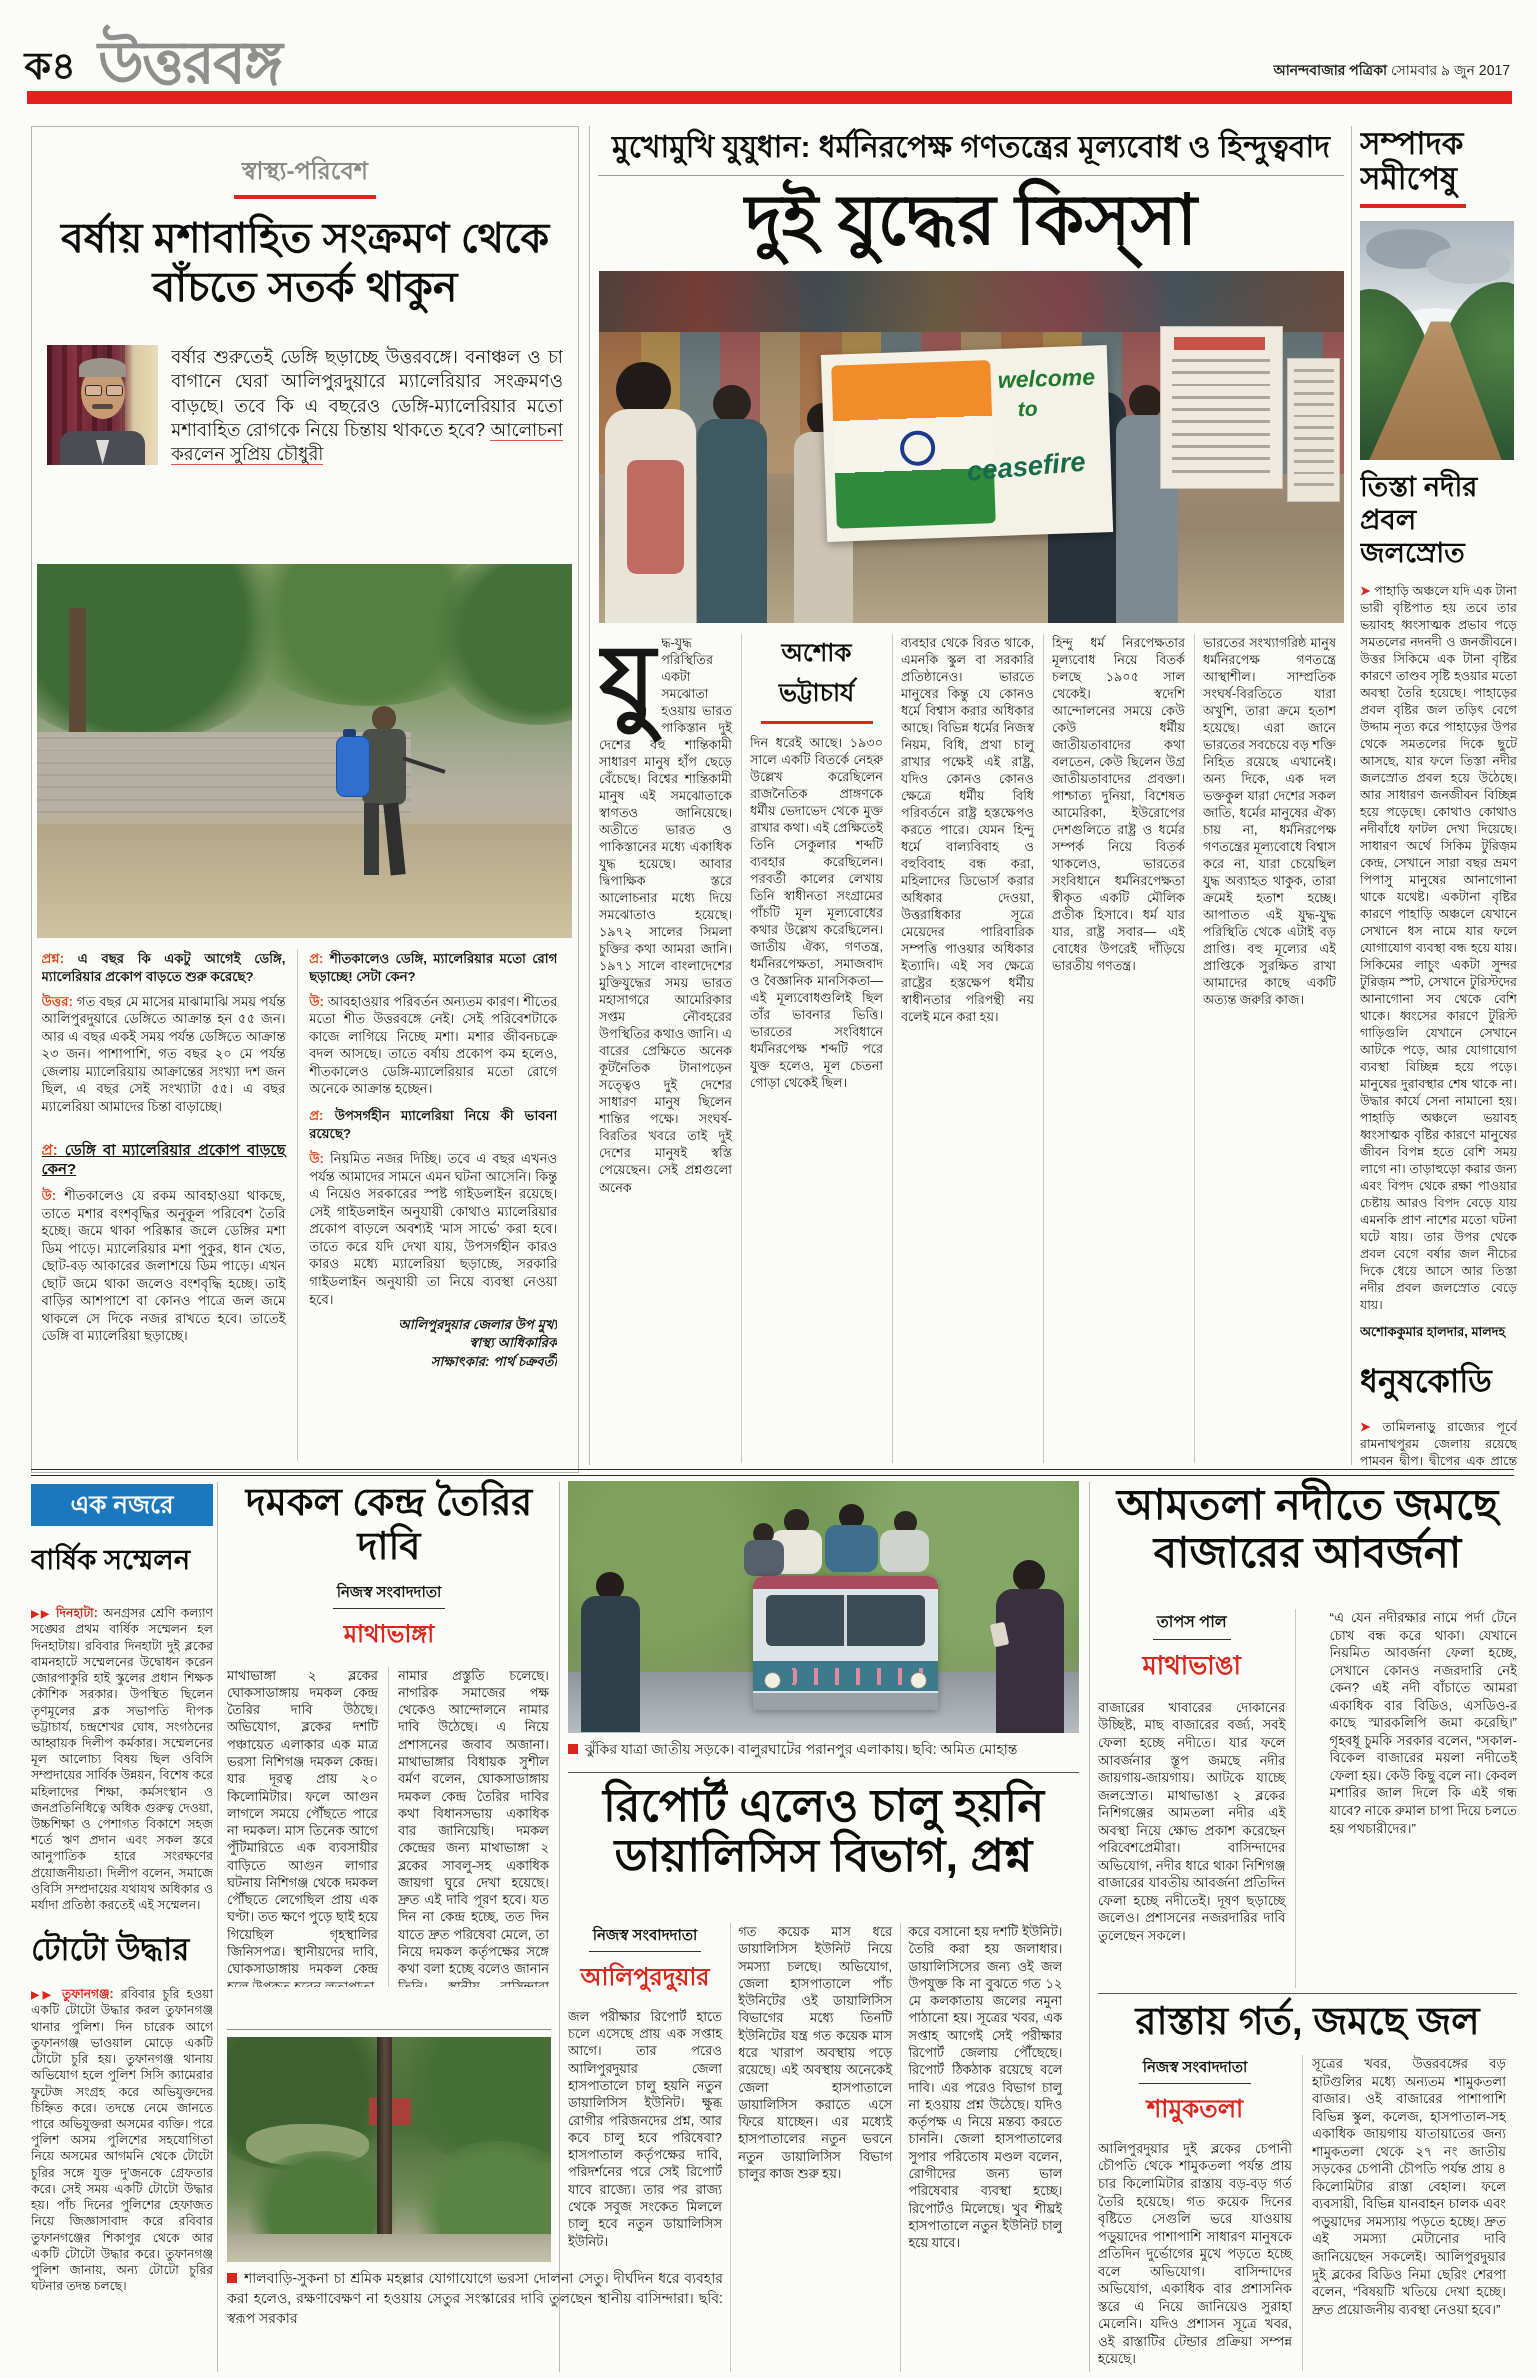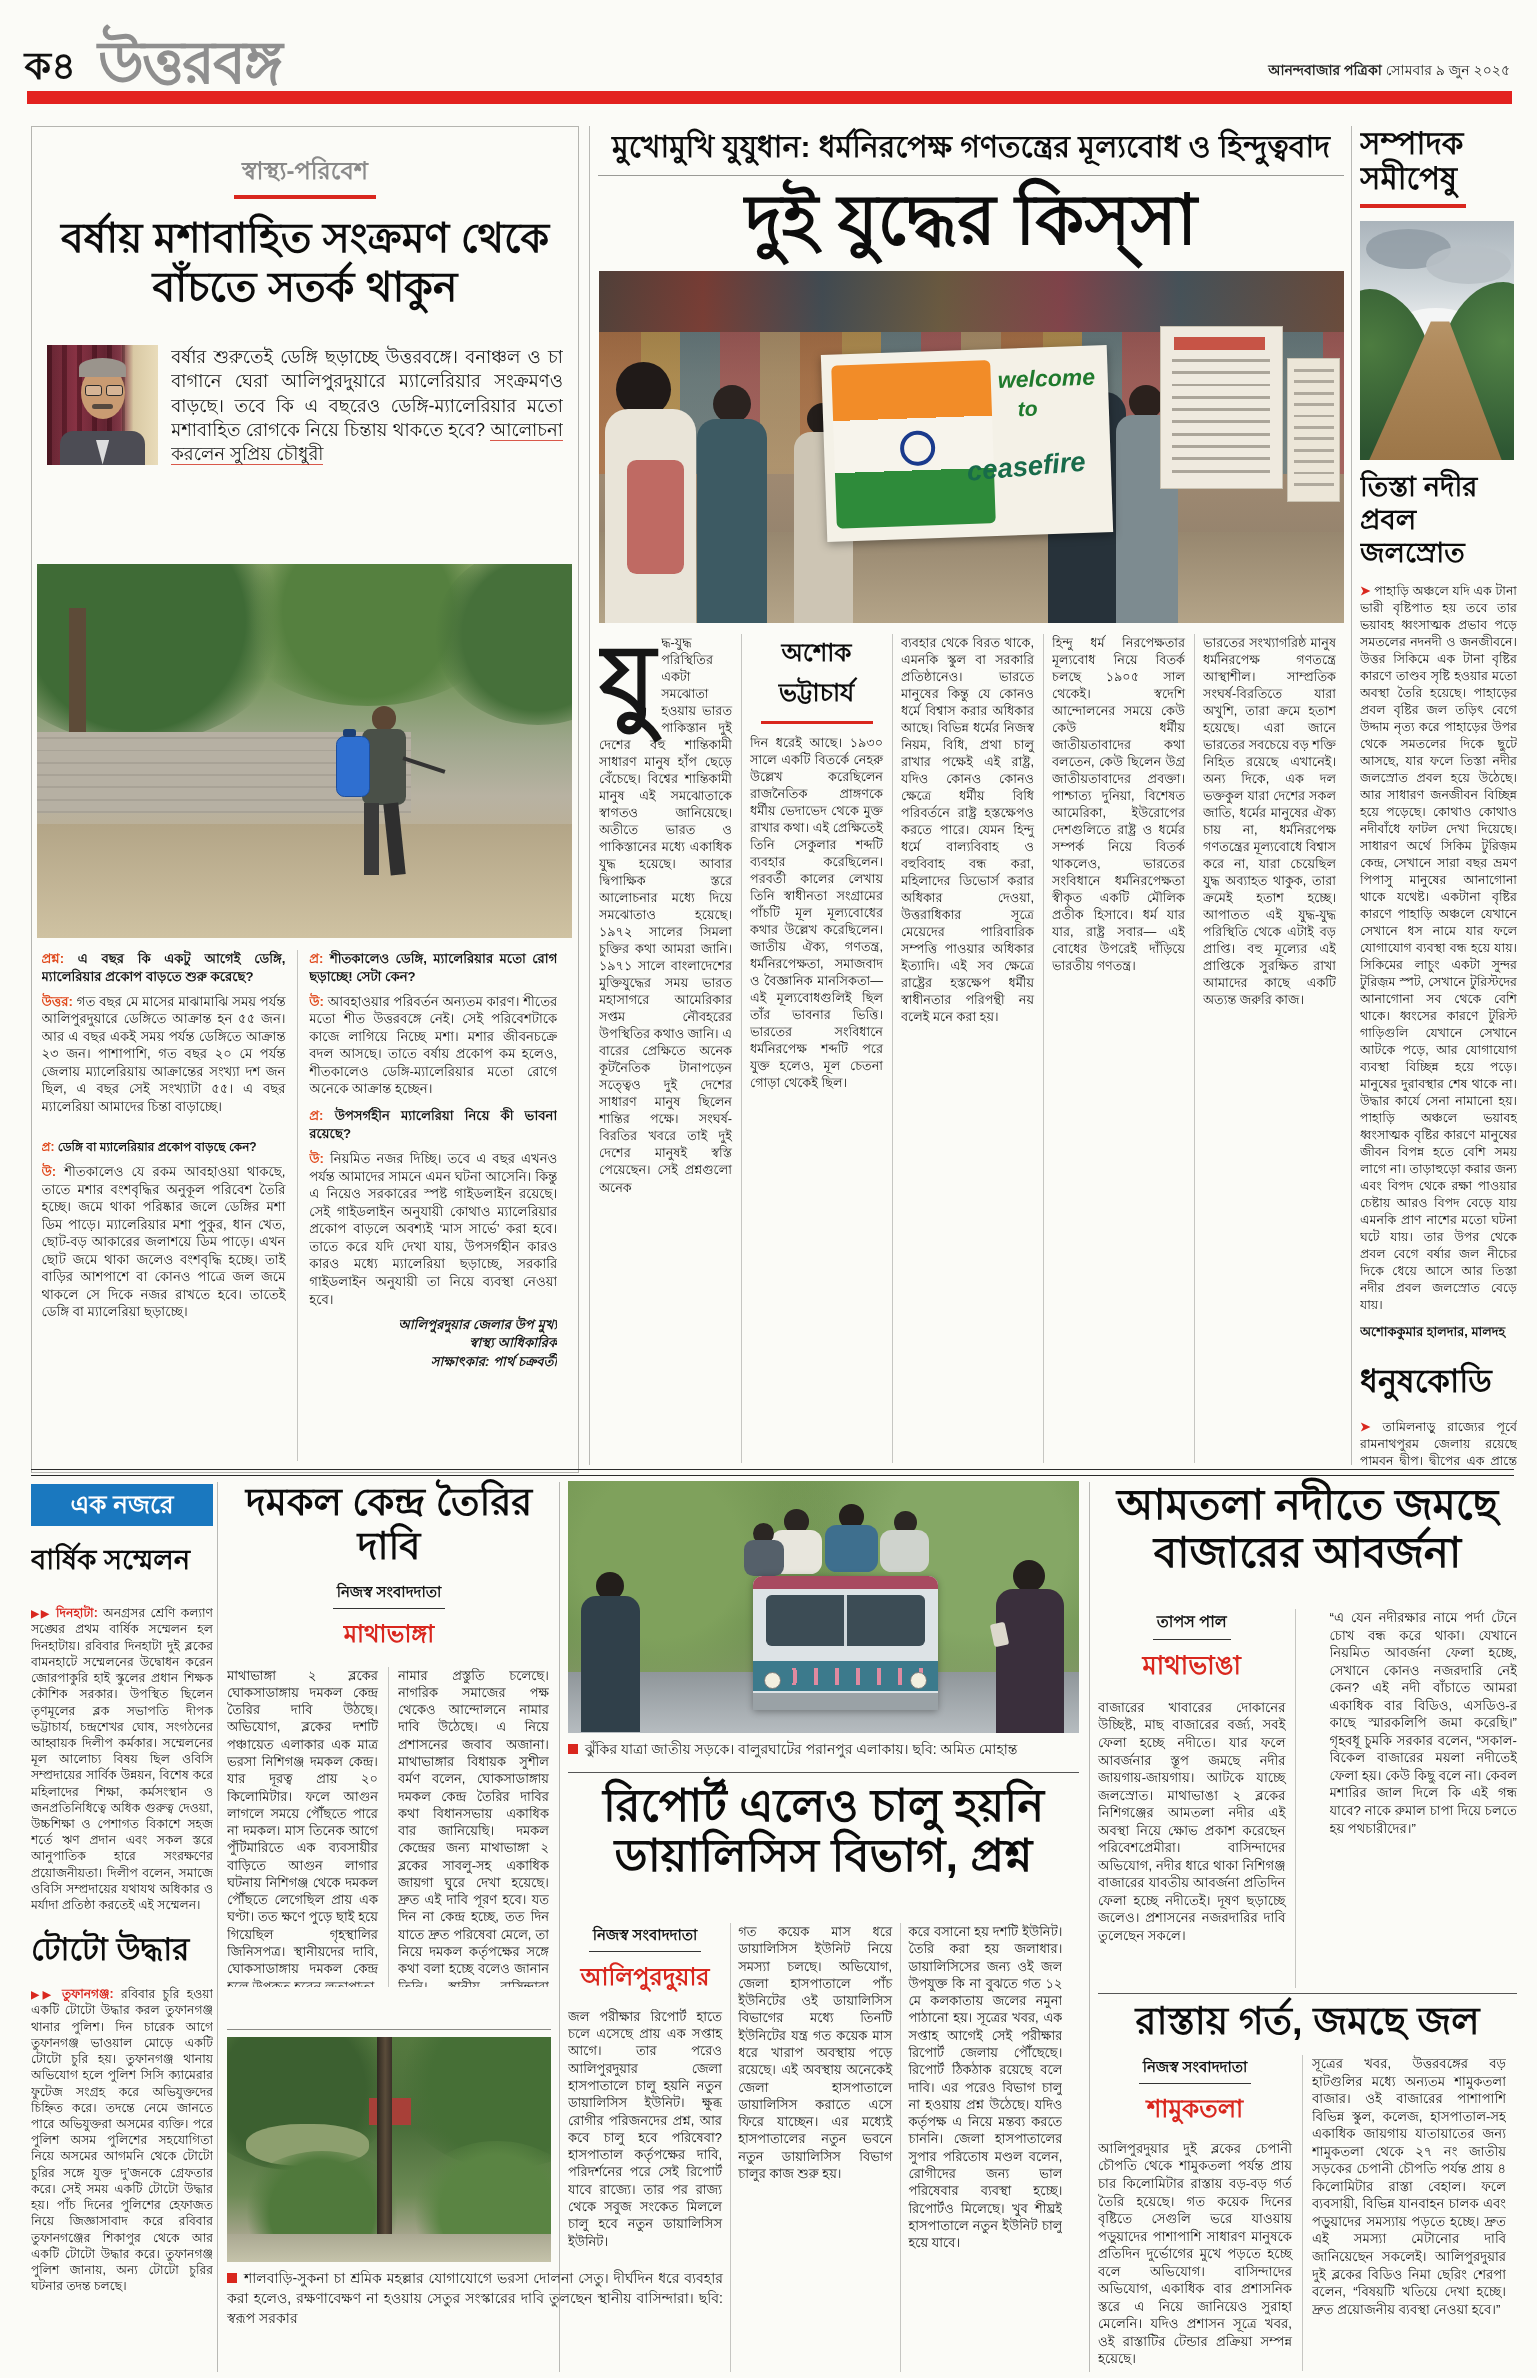--- a/index.html
+++ b/index.html
@@ -28,21 +28,21 @@
 <body>
 
 <div class="page">
 
   <div class="abs" style="left:24.6px;top:36px;font-family:'Liberation Serif',serif;font-size:38px;font-weight:bold;color:#111;">ক৪</div>
   <div class="abs" style="left:88px;top:91px;font-size:7.6px;letter-spacing:0.9px;color:#333;">ZONE</div>
   <div class="abs" style="left:26.5px;top:91px;width:1485px;height:13.2px;background:#e3221f;"></div>
   <div class="abs" style="left:98px;top:34px;font-size:59px;font-weight:bold;color:#8f8f8f;letter-spacing:-1.9px;z-index:3;line-height:1;">উত্তরবঙ্গ</div>
   <div class="abs" style="right:28px;top:59px;font-size:14px;text-align:right;color:#222;">
     <span class="b">আনন্দবাজার পত্রিকা</span>
-    <span>সোমবার ৯ জুন ২০২৫</span>
+    <span>সোমবার ৯ জুন 2017</span>
   </div>
 
   <div class="abs" style="left:589px;top:126px;width:0.9px;height:1339px;background:#b9b9b5;"></div>
   <div class="abs" style="left:1351px;top:126px;width:0.9px;height:1339px;background:#b9b9b5;"></div>
 
   <div class="abs" style="left:31px;top:126px;width:546px;height:1345px;border:0.9px solid #b5b5b0;">
     <div class="c" style="margin-top:24.6px;font-size:24px;font-weight:bold;color:#8a8a8a;">স্বাস্থ্য-পরিবেশ</div>
     <div class="redline" style="width:142px;margin:3.8px auto 0;"></div>
     <div class="hl c" style="margin:15px 17px 0;font-size:41px;line-height:1.2;">বর্ষায় মশাবাহিত সংক্রমণ থেকে বাঁচতে সতর্ক থাকুন</div>
 
@@ -80,21 +80,21 @@
         <div class="rect" style="left:55px;top:57px;width:44px;height:3.8px;background:#333;transform:rotate(18deg);"></div>
         <div class="rect" style="left:17px;top:97px;width:15px;height:72px;background:#3a3a3a;"></div>
         <div class="rect" style="left:40px;top:97px;width:15px;height:72px;background:#2f2f2f;transform:rotate(-6deg);"></div>
       </div>
     </div>
 
     <div class="colflex" style="position:absolute;left:9.5px;top:823px;width:527px;height:511px;">
       <div class="col crule" style="width:244px;padding-right:11.4px;margin-right:11.4px;">
         <p class="bt" style="font-size:13.2px;"><span class="qa-label">প্রশ্ন:</span> <span class="b">এ বছর কি একটু আগেই ডেঙ্গি, ম্যালেরিয়ার প্রকোপ বাড়তে শুরু করেছে?</span></p>
         <p class="bt" style="font-size:13.2px;"><span class="qa-label">উত্তর:</span> <span>গত বছর মে মাসের মাঝামাঝি সময় পর্যন্ত আলিপুরদুয়ারে ডেঙ্গিতে আক্রান্ত হন ৫৫ জন। আর এ বছর একই সময় পর্যন্ত ডেঙ্গিতে আক্রান্ত ২৩ জন। পাশাপাশি, গত বছর ২০ মে পর্যন্ত জেলায় ম্যালেরিয়ায় আক্রান্তের সংখ্যা দশ জন ছিল, এ বছর সেই সংখ্যাটা ৫৫। এ বছর ম্যালেরিয়া আমাদের চিন্তা বাড়াচ্ছে।</span></p>
-        <p class="bt" style="font-size:12px;margin-top:24px;"><span class="qa-label">প্র:</span> <span class="b">ডেঙ্গি বা ম্যালেরিয়ার প্রকোপ বাড়ছে কেন?</span></p>
+        <p class="bt" style="font-size:15px;margin-top:24px;text-decoration:underline;"><span class="qa-label">প্র:</span> <span class="b">ডেঙ্গি বা ম্যালেরিয়ার প্রকোপ বাড়ছে কেন?</span></p>
         <p class="bt" style="font-size:13.2px;"><span class="qa-label">উ:</span> <span>শীতকালেও যে রকম আবহাওয়া থাকছে, তাতে মশার বংশবৃদ্ধির অনুকূল পরিবেশ তৈরি হচ্ছে। জমে থাকা পরিষ্কার জলে ডেঙ্গির মশা ডিম পাড়ে। ম্যালেরিয়ার মশা পুকুর, ধান খেত, ছোট-বড় আকারের জলাশয়ে ডিম পাড়ে। এখন ছোট জমে থাকা জলেও বংশবৃদ্ধি হচ্ছে। তাই বাড়ির আশপাশে বা কোনও পাত্রে জল জমে থাকলে সে দিকে নজর রাখতে হবে। তাতেই ডেঙ্গি বা ম্যালেরিয়া ছড়াচ্ছে।</span></p>
       </div>
       <div class="col" style="width:248px;">
         <p class="bt" style="font-size:13.2px;"><span class="qa-label">প্র:</span> <span class="b">শীতকালেও ডেঙ্গি, ম্যালেরিয়ার মতো রোগ ছড়াচ্ছে! সেটা কেন?</span></p>
         <p class="bt" style="font-size:13.2px;"><span class="qa-label">উ:</span> <span>আবহাওয়ার পরিবর্তন অন্যতম কারণ। শীতের মতো শীত উত্তরবঙ্গে নেই। সেই পরিবেশটাকে কাজে লাগিয়ে নিচ্ছে মশা। মশার জীবনচক্রে বদল আসছে। তাতে বর্ষায় প্রকোপ কম হলেও, শীতকালেও ডেঙ্গি-ম্যালেরিয়ার মতো রোগে অনেকে আক্রান্ত হচ্ছেন।</span></p>
         <p class="bt" style="font-size:13.2px;margin-top:9.5px;"><span class="qa-label">প্র:</span> <span class="b">উপসর্গহীন ম্যালেরিয়া নিয়ে কী ভাবনা রয়েছে?</span></p>
         <p class="bt" style="font-size:13.2px;"><span class="qa-label">উ:</span> <span>নিয়মিত নজর দিচ্ছি। তবে এ বছর এখনও পর্যন্ত আমাদের সামনে এমন ঘটনা আসেনি। কিন্তু এ নিয়েও সরকারের স্পষ্ট গাইডলাইন রয়েছে। সেই গাইডলাইন অনুযায়ী কোথাও ম্যালেরিয়ার প্রকোপ বাড়লে অবশ্যই ‘মাস সার্ভে’ করা হবে। তাতে করে যদি দেখা যায়, উপসর্গহীন কারও কারও মধ্যে ম্যালেরিয়া ছড়াচ্ছে, সরকারি গাইডলাইন অনুযায়ী তা নিয়ে ব্যবস্থা নেওয়া হবে।</span></p>
         <div style="text-align:right;font-size:13.2px;font-style:italic;font-weight:bold;line-height:1.4;">
           <div>আলিপুরদুয়ার জেলার উপ মুখ্য</div>
           <div>স্বাস্থ্য আধিকারিক</div>

